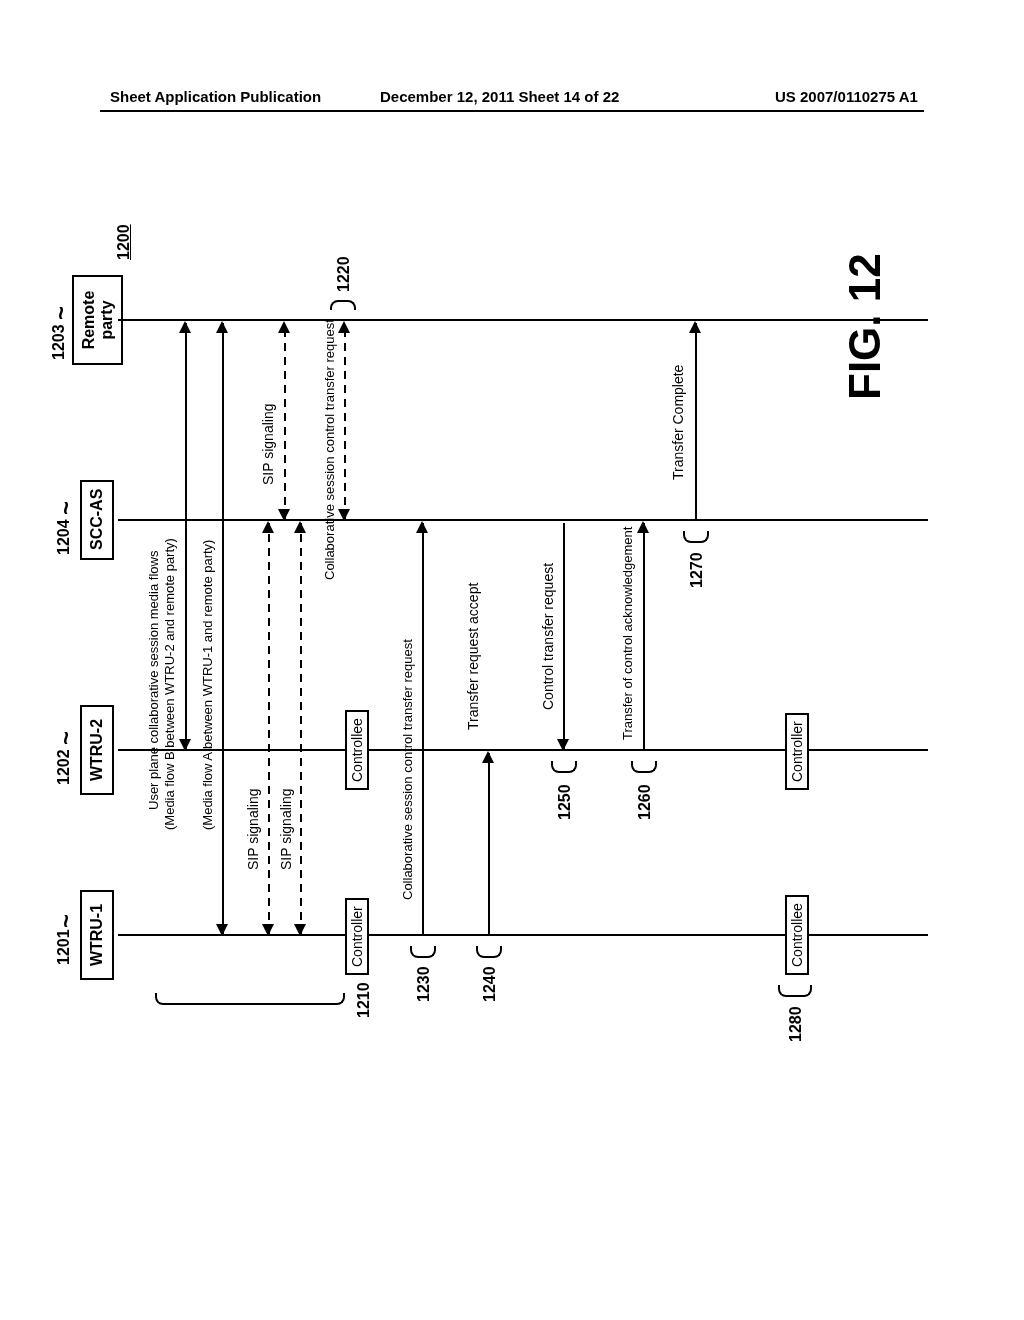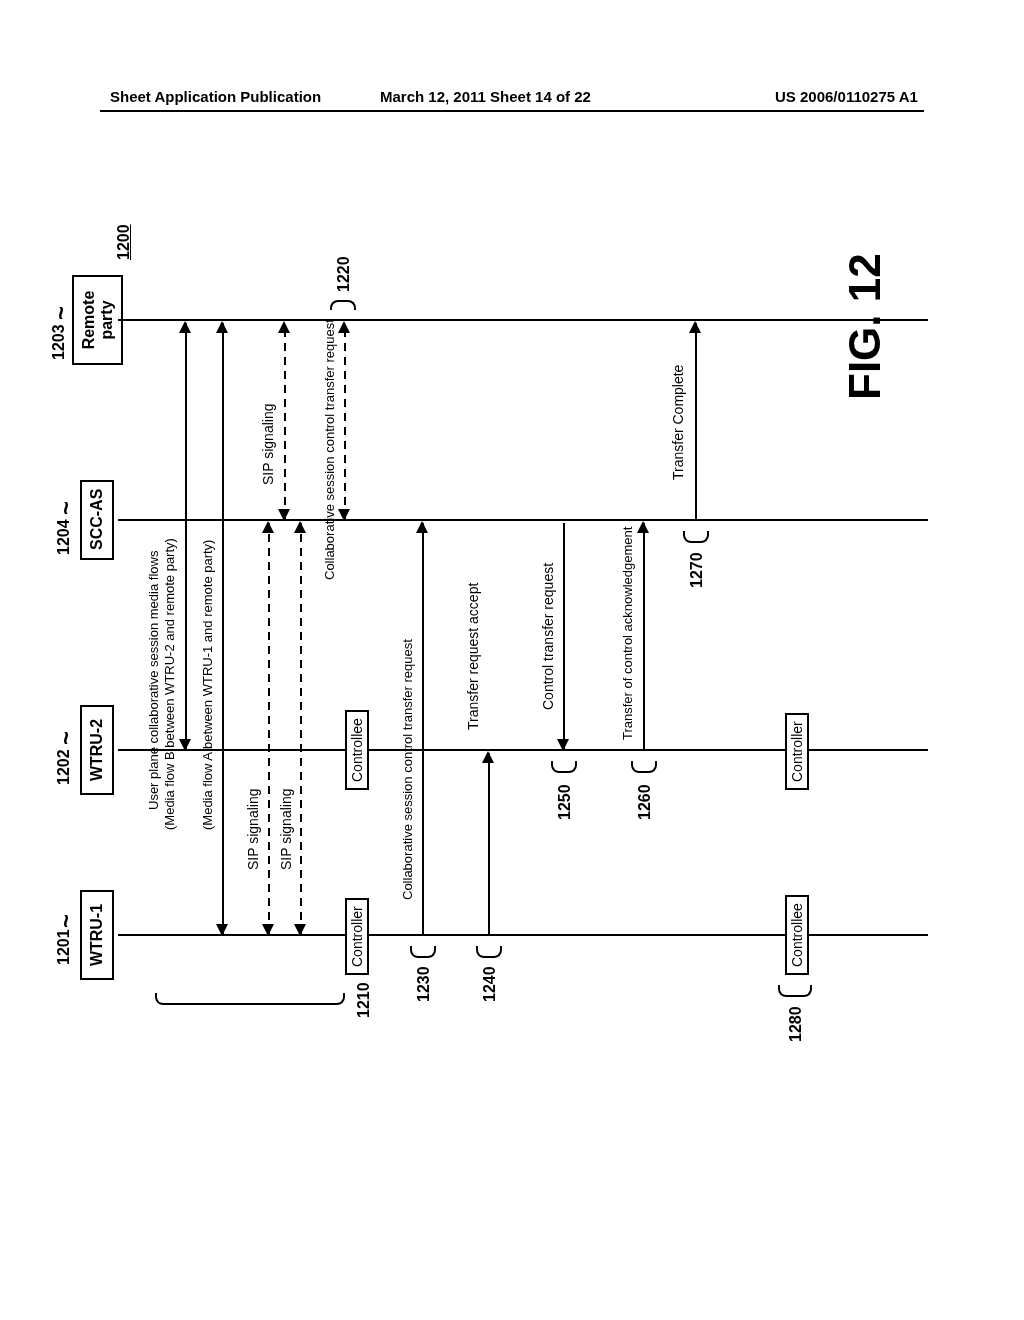--- a/index.html
+++ b/index.html
@@ -111,22 +111,22 @@
     position:absolute;
     font-size:24px;
     font-weight:bold;
   }
 </style>
 </head>
 <body>
 
 <div class="page-header">
   <span class="hdr-left">Sheet Application Publication</span>
-  <span class="hdr-mid">March 12, 2011  Sheet 14 of 22</span>
-  <span class="hdr-right">US 2006/0110275 A1</span>
+  <span class="hdr-mid">December 12, 2011  Sheet 14 of 22</span>
+  <span class="hdr-right">US 2007/0110275 A1</span>
   <div class="hdr-rule"></div>
 </div>
 
 <div class="diagram">
 
   <div class="entity-box" style="left:20px; top:30px; width:90px;">WTRU-1</div>
   <div class="entity-box" style="left:205px; top:30px; width:90px;">WTRU-2</div>
   <div class="entity-box" style="left:440px; top:30px; width:80px;">SCC-AS</div>
   <div class="entity-box" style="left:635px; top:22px; width:90px; line-height:1.1;"><span style="white-space:pre;">Remote
 party</span></div>

